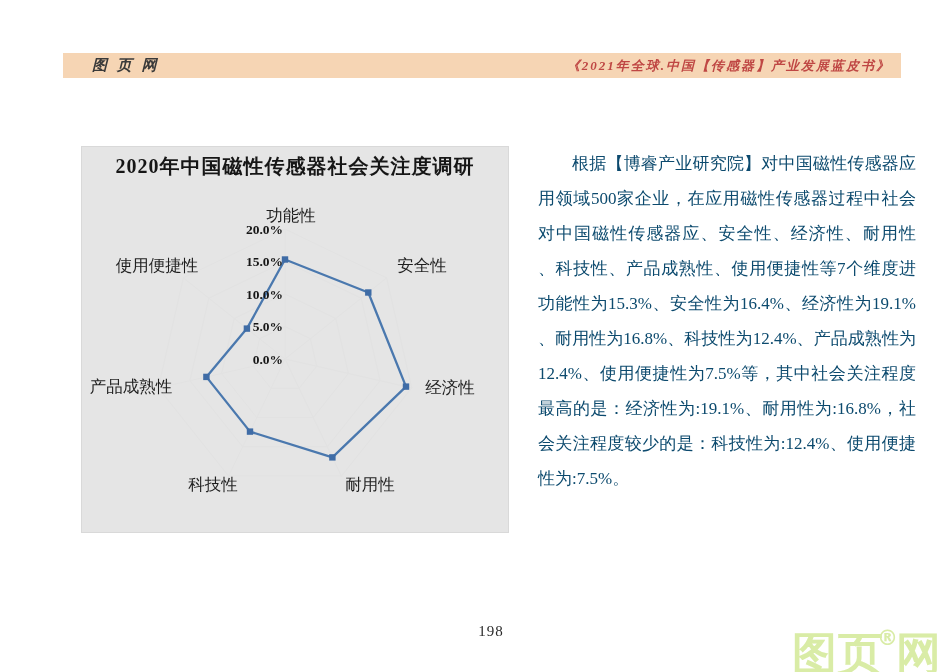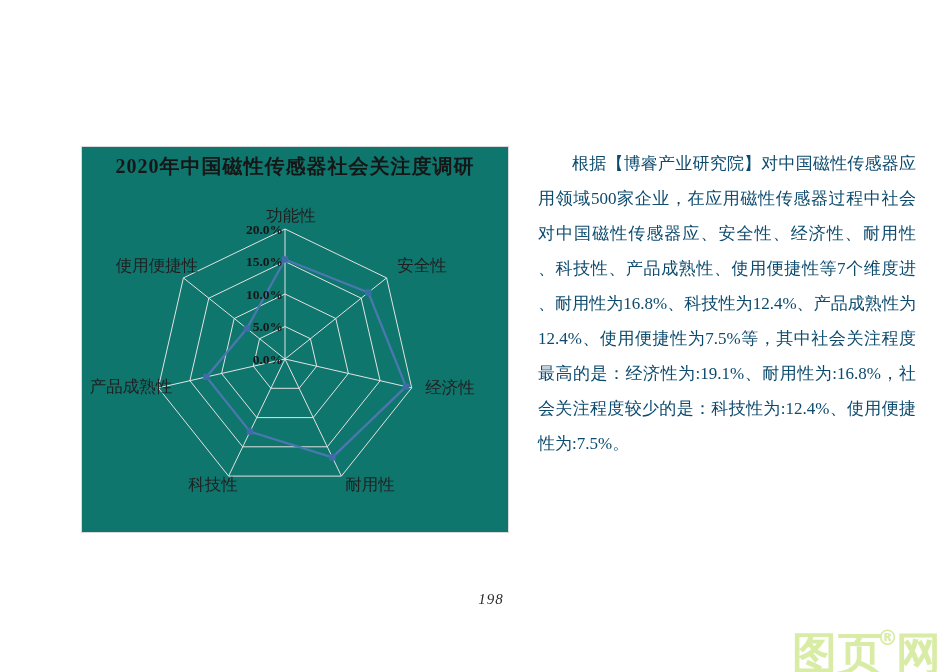--- a/index.html
+++ b/index.html
@@ -22,21 +22,21 @@
     letter-spacing: 3px; white-space: nowrap;
   }
   .report-title {
     font-style: italic; font-weight: bold; font-size: 13px; color: #bf4744;
     letter-spacing: 2px; white-space: nowrap;
   }
 
   
   .chart-panel {
     position: absolute; left: 81px; top: 146px; width: 428px; height: 387px;
-    background: #0f766e; border: 1px solid #d9d9d9; box-sizing: border-box;
+    background: #e5e5e5; border: 1px solid #d9d9d9; box-sizing: border-box;
   }
   .chart-title {
     position: absolute; left: 0; top: 6px; width: 100%;
     text-align: center; font-weight: bold; font-size: 20px; color: #161616;
     letter-spacing: 1px;
   }
   .radar-svg { position: absolute; left: 0; top: 0; }
   .radar-svg text {
     font-family: "Liberation Serif", "DejaVu Serif", serif;
   }
@@ -48,42 +48,46 @@
   }
   .para-line {
     text-align: justify; text-align-last: justify; text-justify: inter-character;
     height: 35px; overflow: visible; white-space: normal;
   }
   .para-line:first-child { text-indent: 2em; }
   .para-line:last-child { text-align-last: left; }
 
   
   .page-number {
-    position: absolute; left: 81px; top: 591px; width: 820px;
-    text-align: center; font-size: 15px; color: #2a2a2a; letter-spacing: 1px; font-style: italic;
+    position: absolute; left: 81px; top: 623px; width: 820px;
+    text-align: center; font-size: 15px; color: #2a2a2a; letter-spacing: 1px;
   }
 
   
   .watermark {
     position: absolute; right: 8px; bottom: -4px;
     color: #d9eca6;
     font-family: "DejaVu Sans", "Liberation Sans", sans-serif;
     font-weight: 900; font-size: 45px; line-height: 1; white-space: nowrap;
     letter-spacing: 1px;
   }
   .watermark .reg-mark {
     display: inline-block; font-size: 21px; font-weight: bold;
     vertical-align: 24px; margin: 0 -3px 0 -7px;
   }
 </style>
 </head>
 <body>
 
 <div class="page">
 
+  <div class="header-bar">
+    <span class="brand-text">图 页 网</span>
+    <span class="report-title">《2021年全球.中国【传感器】产业发展蓝皮书》</span>
+  </div>
 
   <div class="chart-panel">
     <div class="chart-title">2020年中国磁性传感器社会关注度调研</div>
     <svg class="radar-svg" width="426" height="385" viewBox="0 0 426 385">
         <polygon points="203.0,179.5 228.4,191.7 234.7,219.2 217.1,241.3 188.9,241.3 171.3,219.2 177.6,191.7" fill="none" stroke="#e2e2e2" stroke-width="1"></polygon>
         <polygon points="203.0,147.0 253.8,171.5 266.4,226.5 231.2,270.6 174.8,270.6 139.6,226.5 152.2,171.5" fill="none" stroke="#e2e2e2" stroke-width="1"></polygon>
         <polygon points="203.0,114.5 279.2,151.2 298.1,233.7 245.3,299.8 160.7,299.8 107.9,233.7 126.8,151.2" fill="none" stroke="#e2e2e2" stroke-width="1"></polygon>
         <polygon points="203.0,82.0 304.6,130.9 329.7,240.9 259.4,329.1 146.6,329.1 76.3,240.9 101.4,130.9" fill="none" stroke="#e2e2e2" stroke-width="1"></polygon>
         <line x1="203" y1="212" x2="203.0" y2="82.0" stroke="#e2e2e2" stroke-width="1"></line>
         <line x1="203" y1="212" x2="304.6" y2="130.9" stroke="#e2e2e2" stroke-width="1"></line>
@@ -113,20 +117,21 @@
         <text x="49" y="245" text-anchor="middle" font-size="16.5" fill="#1f1f1f">产品成熟性</text>
         <text x="75" y="124" text-anchor="middle" font-size="16.5" fill="#1f1f1f">使用便捷性</text>
       </svg>
   </div>
 
   <div class="body-paragraph">
       <div class="para-line">根据【博睿产业研究院】对中国磁性传感器应</div>
       <div class="para-line">用领域500家企业，在应用磁性传感器过程中社会</div>
       <div class="para-line">对中国磁性传感器应、安全性、经济性、耐用性</div>
       <div class="para-line">、科技性、产品成熟性、使用便捷性等7个维度进</div>
+      <div class="para-line">功能性为15.3%、安全性为16.4%、经济性为19.1%</div>
       <div class="para-line">、耐用性为16.8%、科技性为12.4%、产品成熟性为</div>
       <div class="para-line">12.4%、使用便捷性为7.5%等，其中社会关注程度</div>
       <div class="para-line">最高的是：经济性为:19.1%、耐用性为:16.8%，社</div>
       <div class="para-line">会关注程度较少的是：科技性为:12.4%、使用便捷</div>
       <div class="para-line">性为:7.5%。</div>
     </div>
 
   <div class="page-number">198</div>
 
   <div class="watermark"><span>图页</span><span class="reg-mark">®</span><span>网</span></div>

